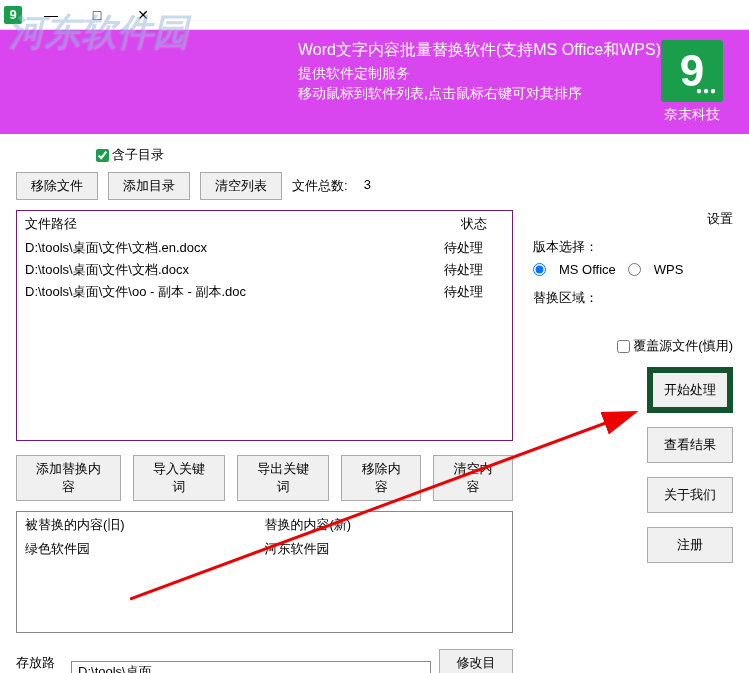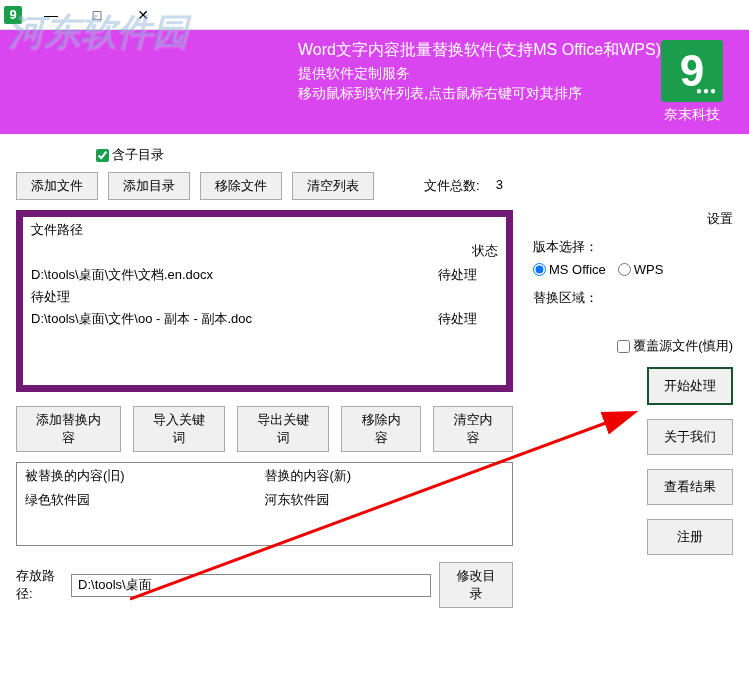--- a/index.html
+++ b/index.html
@@ -22,49 +22,49 @@
     .watermark { position: absolute; top: 0; left: 0; font-size: 36px; font-weight: bold; color: rgba(100,150,200,0.35); font-style: italic; z-index: 100; pointer-events: none; padding: 8px; text-shadow: 1px 1px 2px rgba(255,255,255,0.3); }
     
     .content { padding: 12px 16px; position: relative; }
     
     .row1 { display: flex; align-items: center; gap: 10px; margin-bottom: 8px; margin-left: 80px; }
     .checkbox-wrap { display: flex; align-items: center; gap: 3px; font-size: 13px; }
     .checkbox-wrap input { accent-color: #1a9e4b; }
     
     .row2 { display: flex; align-items: center; gap: 10px; margin-bottom: 10px; }
     .btn { padding: 4px 14px; font-size: 13px; background: #f0f0f0; border: 1px solid #aaa; cursor: pointer; }
-    .file-count { margin-left: 40px; font-size: 13px; display: flex; gap: 16px; }
+    .file-count { font-size: 13px; display: flex; gap: 16px; }
     
     .main-area { display: flex; gap: 20px; }
     .left-col { flex: 1; }
     .right-col { width: 200px; }
     
-    .file-table { border: 7px solid #701a75; height: 182px; font-size: 13px; overflow: hidden; }
+    .file-table { border: 1px solid #701a75; height: 231px; font-size: 13px; overflow: hidden; }
     .file-table-header { display: flex; padding: 4px 8px; }
     .file-table-header .col1 { flex: 1; }
-    .file-table-header .col2 { width: 60px; text-align: right; margin-top: 21px; }
+    .file-table-header .col2 { width: 60px; text-align: center; }
     .file-row { display: flex; padding: 2px 8px; }
     .file-row .col1 { flex: 1; }
     .file-row .col2 { width: 60px; }
     
     .settings { font-size: 13px; }
     .settings-title { margin-bottom: 10px; text-align: right; }
     .settings-label { margin-bottom: 6px; }
     .radio-row { display: flex; gap: 12px; margin-bottom: 12px; }
-    .radio-wrap { display: flex; align-items: center; gap: 3px; }
+    .radio-wrap { display: flex; align-items: center; gap: 13px; }
     
     .overwrite-row { display: flex; gap: 3px; font-size: 13px; margin-top: 30px; margin-bottom: 12px; justify-content: flex-end; }
     
     .action-btns { display: flex; flex-direction: column; gap: 14px; align-items: flex-end; }
     .action-btn { width: 86px; padding: 8px 0; text-align: center; font-size: 13px; background: #f0f0f0; border: 1px solid #aaa; cursor: pointer; }
-    .action-btn.primary { border: 2px solid #14532d; }
+    .action-btn.primary { border: 6px solid #14532d; }
     
     .row3 { display: flex; gap: 12px; margin: 14px 0 10px; align-items: center; }
     
-    .replace-table { border: 1px solid #888; height: 84px; font-size: 13px; }
+    .replace-table { border: 1px solid #888; height: 122px; font-size: 13px; }
     .replace-header { display: flex; padding: 4px 8px; }
     .replace-header .rcol { flex: 1; }
     .replace-row { display: flex; padding: 2px 8px; }
     .replace-row .rcol { flex: 1; }
     
     .save-row { display: flex; align-items: center; gap: 8px; margin-top: 16px; font-size: 13px; }
     .save-input { flex: 0 0 360px; padding: 3px 6px; border: 1px solid #888; font-size: 13px; }
     
     .arrow-svg { position: absolute; pointer-events: none; z-index: 50; }
   </style>
@@ -99,43 +99,43 @@
 
 <div class="content">
   <div class="row1">
     <label class="checkbox-wrap">
       <input type="checkbox" checked="" style="">
       <span>含子目录</span>
     </label>
   </div>
 
   <div class="row2">
-    <button class="btn">添加文件</button>
+    <button class="btn">移除文件</button>
     <button class="btn">添加目录</button>
-    <button class="btn">移除文件</button>
     <button class="btn">清空列表</button>
     <div class="file-count">
       <span>文件总数:</span>
       <span>3</span>
     </div>
   </div>
 
   <div class="main-area">
     <div class="left-col">
       <div class="file-table">
         <div class="file-table-header">
           <div class="col1">文件路径</div>
           <div class="col2">状态</div>
         </div>
         <div id="file-rows">
             <div class="file-row">
               <div class="col1">D:\tools\桌面\文件\文档.en.docx</div>
               <div class="col2">待处理</div>
             </div>
             <div class="file-row">
+              <div class="col1">D:\tools\桌面\文件\文档.docx</div>
               <div class="col2">待处理</div>
             </div>
             <div class="file-row">
               <div class="col1">D:\tools\桌面\文件\oo - 副本 - 副本.doc</div>
               <div class="col2">待处理</div>
             </div>
           </div>
       </div>
 
       <div class="row3">
@@ -185,22 +185,22 @@
 
       <div class="overwrite-row">
         <label class="checkbox-wrap">
           <input type="checkbox" style="">
           <span>覆盖源文件(慎用)</span>
         </label>
       </div>
 
       <div class="action-btns">
         <button class="action-btn primary">开始处理</button>
+        <button class="action-btn">查看结果</button>
         <button class="action-btn">关于我们</button>
-        <button class="action-btn">查看结果</button>
         <button class="action-btn">注册</button>
       </div>
     </div>
   </div>
 
   <svg class="arrow-svg" style="left:130px; top:270px;" width="530" height="200">
     <defs>
         <marker id="ah" markerWidth="12" markerHeight="12" refX="9" refY="4" orient="auto">
           <polygon points="0 0, 12 4, 0 8" fill="#e00"></polygon>
         </marker>

